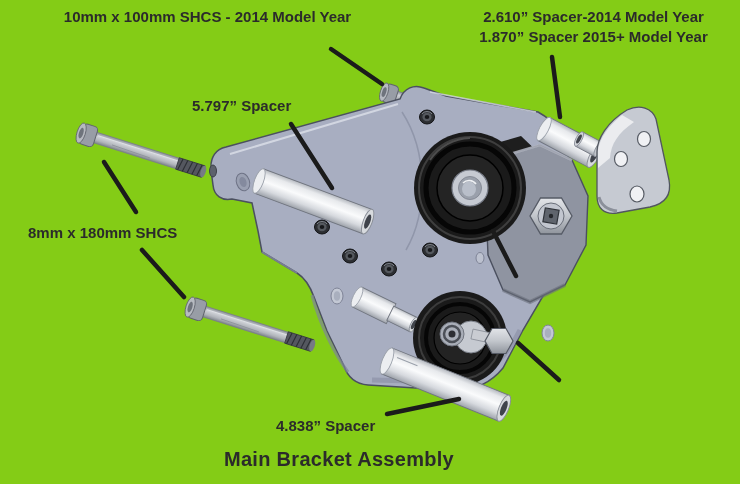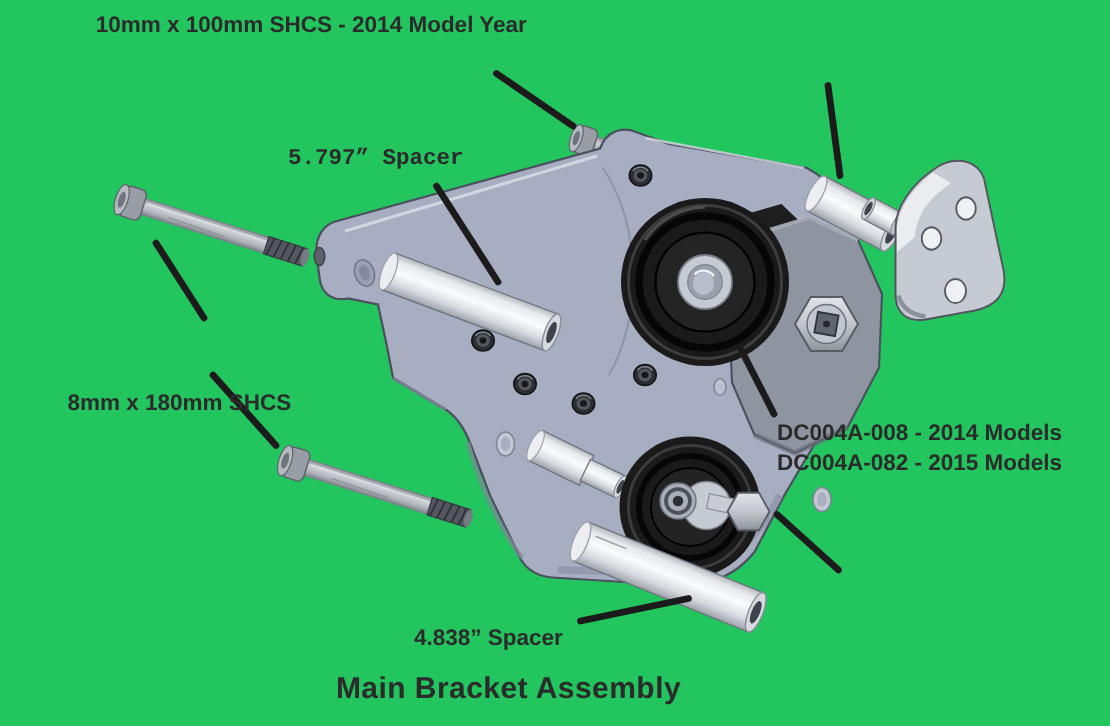--- a/index.html
+++ b/index.html
@@ -1,17 +1,17 @@
 <!DOCTYPE html>
 <html><head>
 <meta charset="utf-8">
 <style>
   html,body{margin:0;padding:0;background:#ffffff;}
   .canvas{
-    position:relative;width:740px;height:484px;background:#22c55e;
+    position:relative;width:740px;height:484px;background:#84cc16;
     overflow:hidden;font-family:"Liberation Sans",sans-serif;color:#2b2b2b;
   }
   .drawing{position:absolute;left:0;top:0;}
   .label{position:absolute;font-size:15px;font-weight:700;line-height:20px;white-space:nowrap;color:#2b2b2b;}
   .label.center{text-align:center;}
   .label div{white-space:nowrap;}
   .caption{
     position:absolute;left:0;top:448px;width:678px;text-align:center;
     font-size:20px;font-weight:700;letter-spacing:.3px;color:#2b2b2b;
   }
@@ -214,27 +214,27 @@
       <path d="M 493,231 L 516,276" stroke-width="4.5" stroke="#1b1b1b"></path>
       <path d="M 559,380 L 518,343" stroke-width="4.5" stroke="#1b1b1b"></path>
       <path d="M 387,414 L 459,399" stroke-width="4.5" stroke="#1b1b1b"></path>
     </g>
   </svg>
 
   <div class="label center" style="left:55px;top:7px;width:305px;">
     <div>10mm x 100mm SHCS - 2014 Model Year</div>
   </div>
 
-
-  <div class="label" style="left:192px;top:96px;font-family:Liberation Mono, monospace;">5.797” Spacer</div>
-
-  <div class="label" style="left:45px;top:223px;margin-top:36px;">8mm x 180mm SHCS</div>
-
-  <div class="label" style="left:518px;top:279px;">
-    <div>DC004A-008 - 2014 Models</div>
-    <div>DC004A-082 - 2015 Models</div>
+  <div class="label center" style="left:447px;top:7px;width:293px;">
+    <div>2.610” Spacer-2014 Model Year</div>
+    <div>1.870” Spacer 2015+ Model Year</div>
   </div>
+
+  <div class="label" style="left:192px;top:96px;">5.797” Spacer</div>
+
+  <div class="label" style="left:28px;top:223px;">8mm x 180mm SHCS</div>
+
 
 
   <div class="label" style="left:276px;top:416px;">4.838” Spacer</div>
 
   <div class="caption">Main Bracket Assembly</div>
 </div>
 
 </body></html>

